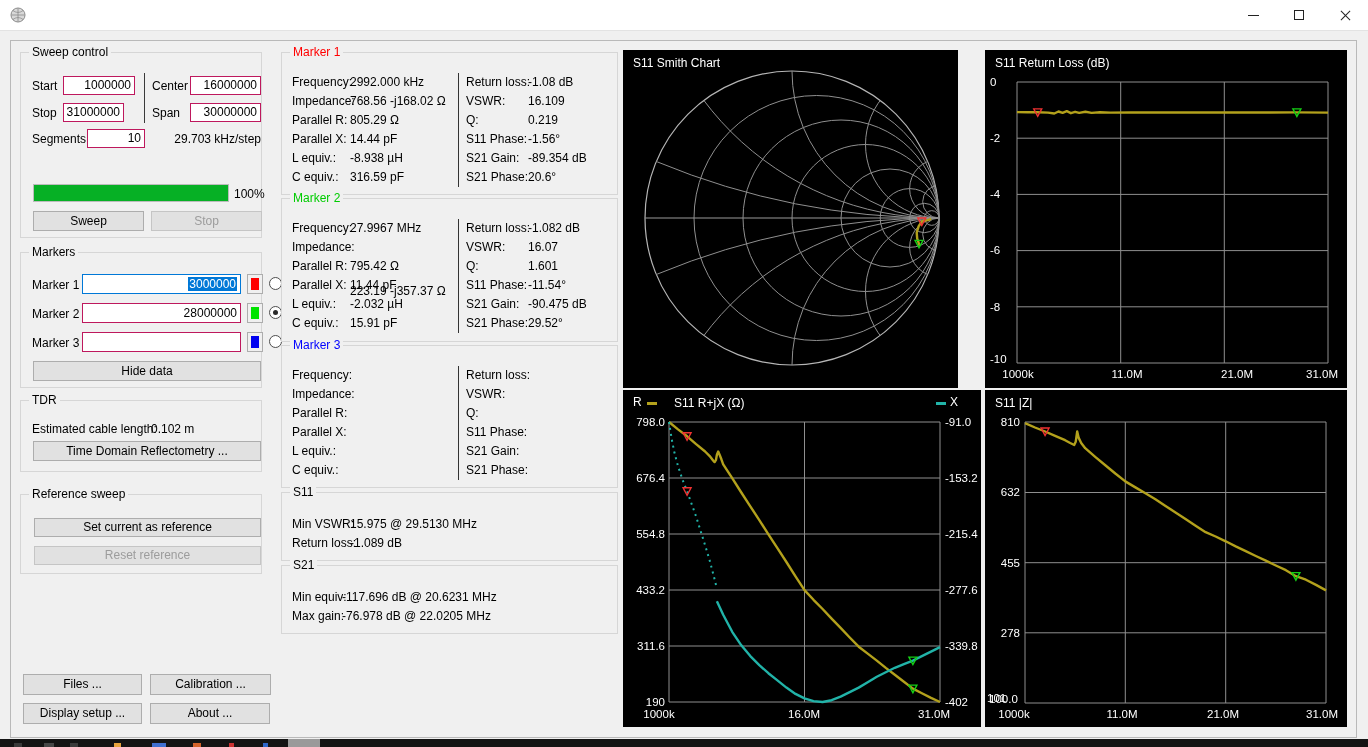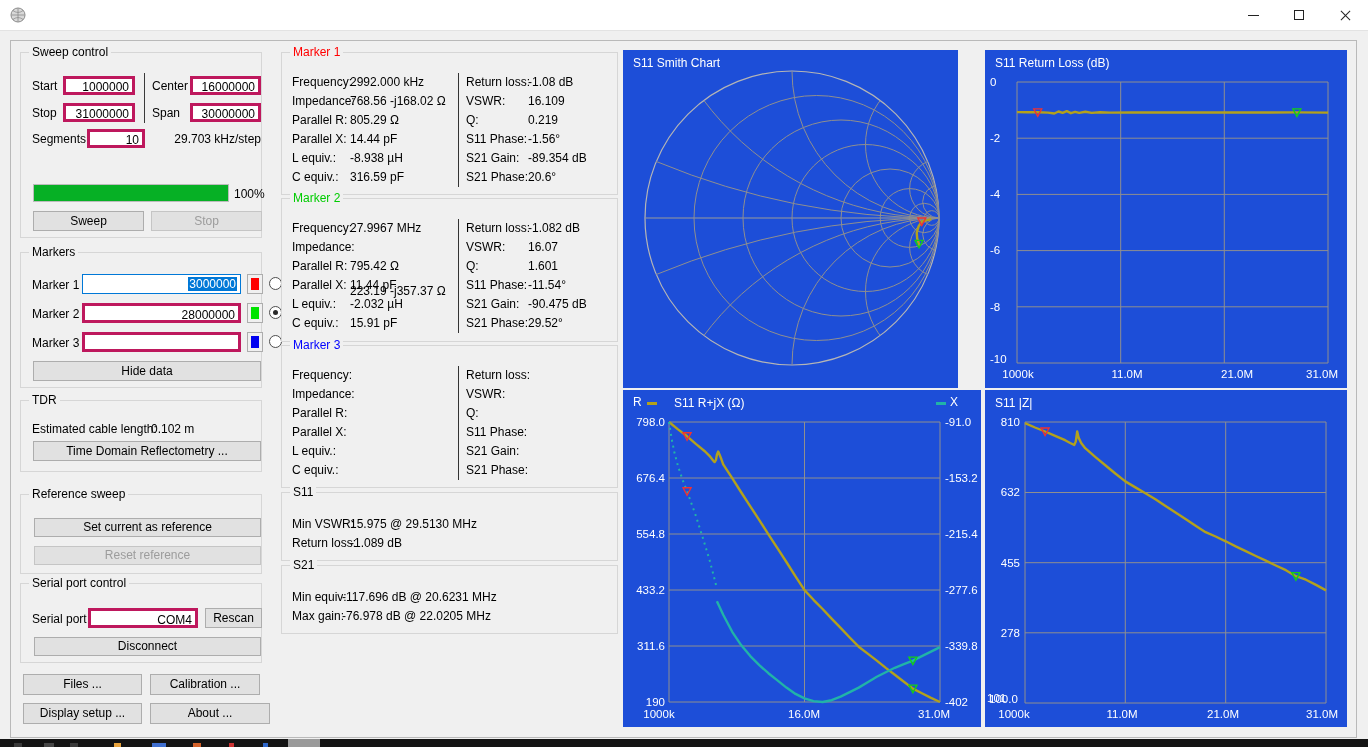--- a/index.html
+++ b/index.html
@@ -23,21 +23,21 @@
   .glyph-x1, .glyph-x2 { position:absolute; left:17px; top:15px; width:13px; height:1px; background:#222; }
   .glyph-x1 { transform:rotate(45deg); } .glyph-x2 { transform:rotate(-45deg); }
   
   .frame { position:absolute; left:10px; top:40px; width:1347px; height:698px;
            border:1px solid #b9b9b9; }
   
   .gbox { position:absolute; border:1px solid #d6d6d6; }
   .gbox-title { position:absolute; top:-8px; left:8px; background:#f0f0f0;
                 padding:0 3px; white-space:nowrap; }
   .lbl { position:absolute; white-space:nowrap; }
-  .tbox { position:absolute; background:#fff; border:3px solid #be185d;
+  .tbox { position:absolute; background:#fff; border:1px solid #be185d;
           text-align:right; padding-right:3px; line-height:17px; overflow:hidden; }
   .tbox.focus { border:1px solid #0078d7; }
   .selval { background:#0078d7; color:#fff; padding:0 1px; }
   .btn { position:absolute; background:#e1e1e1; border:1px solid #adadad;
          text-align:center; overflow:hidden; }
   .btn.disabled { color:#9c9c9c; border-color:#c5c5c5; }
   .vdiv { position:absolute; width:1px; background:#3a3a3a; }
   .progress { position:absolute; border:1px solid #bcbcbc; background:#e6e6e6; }
   .progress .fill { height:100%; background:#06b025; }
   .swatchbtn { position:absolute; width:16px; height:20px; background:#f0f0f0;
@@ -46,21 +46,21 @@
   .radio { position:absolute; width:13px; height:13px; border:1px solid #4d4d4d;
            border-radius:50%; background:#fff; }
   .radio .dot { position:absolute; left:3px; top:3px; width:5px; height:5px;
                 border-radius:50%; background:#2b2b2b; }
   
   .mrow-l { position:absolute; left:10px; white-space:nowrap; }
   .mrow-lv { position:absolute; left:68px; white-space:nowrap; }
   .mrow-r { position:absolute; left:184px; white-space:nowrap; }
   .mrow-rv { position:absolute; left:246px; white-space:nowrap; }
   
-  .chart { position:absolute; background:#1d4ed8; }
+  .chart { position:absolute; background:#000000; }
   .chart svg { position:absolute; left:0; top:0; }
   .ctitle { position:absolute; left:10px; top:6px; color:#fff; white-space:nowrap; }
   .tick { position:absolute; color:#fff; font-size:11.5px; line-height:12px; white-space:nowrap; }
   .tick.center { transform:translateX(-50%); }
   .tick.right { text-align:right; }
   .legend-dash { position:absolute; width:10px; height:3px; }
   
   .taskbar { position:absolute; left:0; top:739px; width:1368px; height:8px; background:#141414; }
   .sliver { position:absolute; bottom:0; }
 </style>
@@ -89,21 +89,21 @@
   <div class="frame"></div>
 
   <div class="gbox" style="left:20px;top:52px;width:242px;height:186px;">
     <span class="gbox-title">Sweep control</span>
     <span class="lbl" style="left:11px;top:26px;">Start</span>
     <div class="tbox" style="left:42px;top:23px;width:72px;height:19px;">1000000</div>
     <div class="vdiv" style="left:123px;top:20px;height:50px;"></div>
     <span class="lbl" style="left:131px;top:26px;">Center</span>
     <div class="tbox" style="left:169px;top:23px;width:71px;height:19px;">16000000</div>
     <span class="lbl" style="left:11px;top:53px;">Stop</span>
-    <div class="tbox" style="left:42px;top:50px;width:72px;height:19px;">31000000</div>
+    <div class="tbox" style="left:42px;top:50px;width:61px;height:19px;">31000000</div>
     <span class="lbl" style="left:131px;top:53px;">Span</span>
     <div class="tbox" style="left:169px;top:50px;width:71px;height:19px;">30000000</div>
     <span class="lbl" style="left:11px;top:79px;">Segments</span>
     <div class="tbox" style="left:66px;top:76px;width:58px;height:19px;">10</div>
     <span class="lbl" style="left:130px;top:79px;width:110px;text-align:right;">29.703 kHz/step</span>
     <div class="progress" style="left:12px;top:131px;width:196px;height:18px;">
         <div class="fill" style="width:100%;"></div>
       </div>
     <span class="lbl" style="left:213px;top:134px;">100%</span>
     <div class="btn" style="left:12px;top:158px;width:111px;height:20px;line-height:18px;">Sweep</div>
@@ -141,30 +141,23 @@
     <span class="lbl" style="left:130px;top:21px;">0.102 m</span>
     <div class="btn" style="left:12px;top:40px;width:228px;height:20px;line-height:18px;">Time Domain Reflectometry ...</div>
   </div>
 
   <div class="gbox" style="left:20px;top:494px;width:242px;height:80px;">
     <span class="gbox-title">Reference sweep</span>
     <div class="btn disabled" style="left:13px;top:51px;width:227px;height:19px;line-height:17px;">Reset reference</div>
     <div class="btn" style="left:13px;top:23px;width:227px;height:19px;line-height:17px;">Set current as reference</div>
   </div>
 
-  <div class="gbox" style="left:20px;top:583px;width:242px;height:80px;">
-    <span class="gbox-title">Serial port control</span>
-    <span class="lbl" style="left:11px;top:28px;">Serial port</span>
-    <div class="tbox" style="left:67px;top:24px;width:110px;height:20px;line-height:18px;">COM4</div>
-    <div class="btn" style="left:184px;top:24px;width:57px;height:20px;line-height:18px;">Rescan</div>
-    <div class="btn" style="left:13px;top:53px;width:227px;height:19px;line-height:17px;">Disconnect</div>
-  </div>
 
   <div class="btn" style="left:23px;top:674px;width:119px;height:21px;line-height:19px;">Files ...</div>
-  <div class="btn" style="left:150px;top:674px;width:110px;height:21px;line-height:19px;">Calibration ...</div>
+  <div class="btn" style="left:150px;top:674px;width:121px;height:21px;line-height:19px;">Calibration ...</div>
   <div class="btn" style="left:23px;top:703px;width:119px;height:21px;line-height:19px;">Display setup ...</div>
   <div class="btn" style="left:150px;top:703px;width:120px;height:21px;line-height:19px;">About ...</div>
 
   <div class="gbox" style="left:281px;top:52px;width:337px;height:143px;">
     <span class="gbox-title" style="color: rgb(255, 0, 0);">Marker 1</span>
     <div class="vdiv" style="left:176px;top:20px;height:114px;background:#333;"></div>
     <span class="mrow-l" style="top:22px;">Frequency:</span>
       <span class="mrow-lv" style="top:22px;">2992.000 kHz</span>
     <span class="mrow-l" style="top:41px;">Impedance:</span>
       <span class="mrow-lv" style="top:41px;">768.56 -j168.02 Ω</span>

